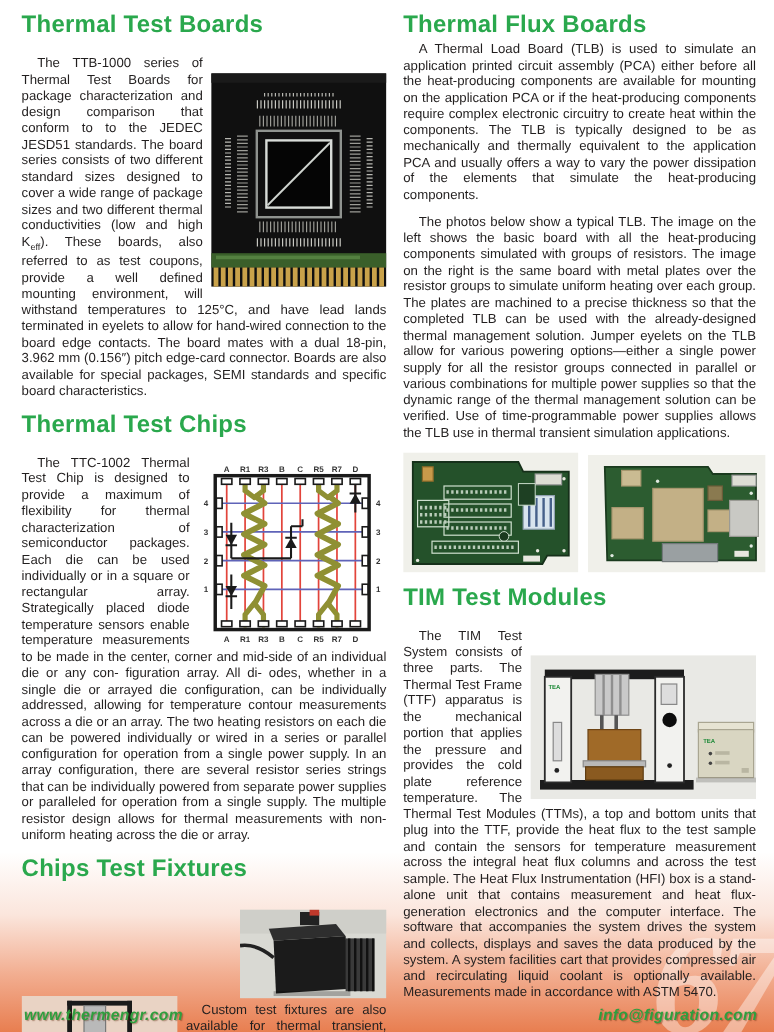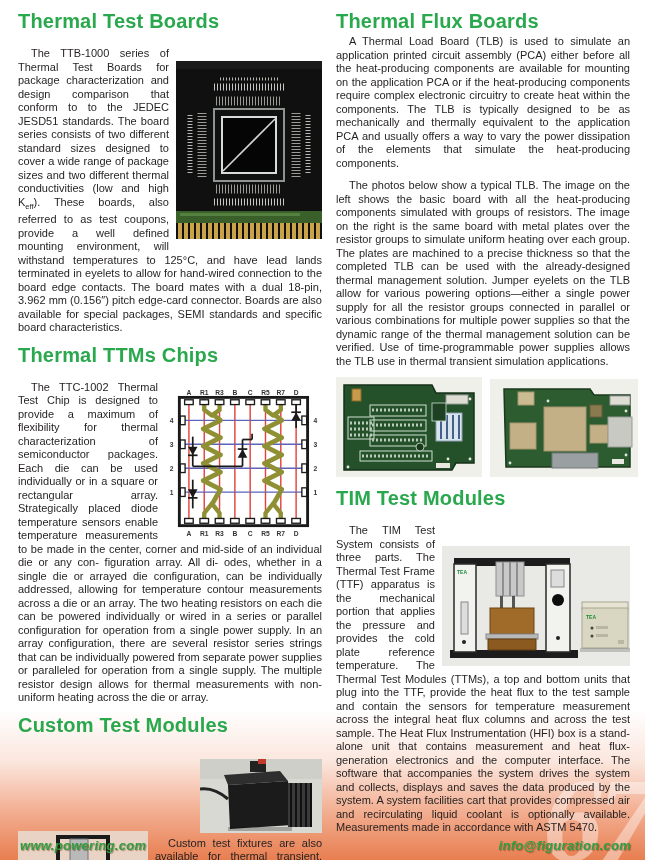--- a/index.html
+++ b/index.html
@@ -64,21 +64,21 @@
           <line x1="47" y1="110" x2="99" y2="58" stroke="#cfd4cf" stroke-width="1.6"></line>
 
           <rect x="0" y="150" width="146" height="12" fill="#3a5f2a"></rect>
           <rect x="4" y="152" width="120" height="3" fill="#548040" stroke-dasharray="3,2"></rect>
           <line x1="2" y1="170" x2="144" y2="170" stroke="#c9a24a" stroke-width="16" stroke-dasharray="4,2"></line>
         </svg>
       </div>
       <p class="body"><span>The TTB-1000 series of Thermal Test Boards for package characterization and design comparison that conform to to the JEDEC JESD51 standards. The board series consists of two different standard sizes designed to cover a wide range of package sizes and two different thermal conductivities (low and high K</span><sub>eff</sub><span>). These boards, also referred to as test coupons, provide a well defined mounting environment, will withstand temperatures to 125°C, and have lead lands terminated in eyelets to allow for hand-wired connection to the board edge contacts. The board mates with a dual 18-pin, 3.962 mm (0.156″) pitch edge-card connector. Boards are also available for special packages, SEMI standards and specific board characteristics.</span></p>
     </div>
 
-    <h2 class="sec">Thermal TTMs Chips</h2>
+    <h2 class="sec">Thermal Test Chips</h2>
 
     <div class="flow">
       <div class="photo ph-diagram">
         <svg id="schematic" viewBox="0 0 165 163" width="158" height="156">
             <rect x="16" y="14" width="134" height="134" fill="#ffffff" stroke="#1a1a1a" stroke-width="3"></rect>
             <line x1="26" y1="20" x2="26" y2="142" stroke="#e2443b" stroke-width="1.5"></line>
             <line x1="42" y1="20" x2="42" y2="142" stroke="#e2443b" stroke-width="1.5"></line>
             <line x1="58" y1="20" x2="58" y2="142" stroke="#e2443b" stroke-width="1.5"></line>
             <line x1="74" y1="20" x2="74" y2="142" stroke="#e2443b" stroke-width="1.5"></line>
             <line x1="90" y1="20" x2="90" y2="142" stroke="#e2443b" stroke-width="1.5"></line>
@@ -154,21 +154,21 @@
             <text x="8" y="115.5" text-anchor="middle" font-size="7" fill="#333" font-family="Liberation Sans, sans-serif" font-weight="bold">1</text>
             <text x="158" y="40.5" text-anchor="middle" font-size="7" fill="#333" font-family="Liberation Sans, sans-serif" font-weight="bold">4</text>
             <text x="158" y="65.5" text-anchor="middle" font-size="7" fill="#333" font-family="Liberation Sans, sans-serif" font-weight="bold">3</text>
             <text x="158" y="90.5" text-anchor="middle" font-size="7" fill="#333" font-family="Liberation Sans, sans-serif" font-weight="bold">2</text>
             <text x="158" y="115.5" text-anchor="middle" font-size="7" fill="#333" font-family="Liberation Sans, sans-serif" font-weight="bold">1</text>
           </svg>
       </div>
       <p class="body"><span>The TTC-1002 Thermal Test Chip is designed to provide a maximum of flexibility for thermal characterization of semiconductor packages. Each die can be used individually or in a square or rectangular array. Strategically placed diode temperature sensors enable temperature measurements to be made in the center, corner and mid-side of an individual die or any con- figuration array. All di- odes, whether in a single die or arrayed die configuration, can be individually addressed, allowing for temperature contour measurements across a die or an array. The two heating resistors on each die can be powered individually or wired in a series or parallel configuration for operation from a single power supply. In an array configuration, there are several resistor series strings that can be individually powered from separate power supplies or paralleled for operation from a single supply. The multiple resistor design allows for thermal measurements with non-uniform heating across the die or array.</span></p>
     </div>
 
-    <h2 class="sec">Custom Test Modules</h2>
+    <h2 class="sec">Chips Test Fixtures</h2>
 
     <div class="flow">
       <div class="photo ph-fixture">
         <svg viewBox="0 0 122 74" width="122" height="74">
           <rect x="0" y="0" width="122" height="74" fill="#d9d9d3"></rect>
           <rect x="0" y="0" width="122" height="20" fill="#cfcfc9"></rect>
           <path d="M0 30 Q 14 28 28 40" stroke="#222" stroke-width="3" fill="none"></path>
           <polygon points="24,16 80,12 88,22 28,26" fill="#2e2e2e"></polygon>
           <rect x="50" y="2" width="16" height="11" fill="#222"></rect>
           <rect x="58" y="0" width="8" height="5" fill="#c0392b"></rect>
@@ -321,15 +321,15 @@
           <rect x="176" y="94" width="6" height="4" fill="#b9b6a2"></rect>
           <rect x="138" y="102" width="50" height="4" fill="rgba(0,0,0,0.18)"></rect>
         </svg>
       </div>
       <p class="body"><span>The TIM Test System consists of three parts. The Thermal Test Frame (TTF) apparatus is the mechanical portion that applies the pressure and provides the cold plate reference temperature. The Thermal Test Modules (TTMs), a top and bottom units that plug into the TTF, provide the heat flux to the test sample and contain the sensors for temperature measurement across the integral heat flux columns and across the test sample. The Heat Flux Instrumentation (HFI) box is a stand-alone unit that contains measurement and heat flux-generation electronics and the computer interface. The software that accompanies the system drives the system and collects, displays and saves the data produced by the system. A system facilities cart that provides compressed air and recirculating liquid coolant is optionally available. Measurements made in accordance with ASTM 5470.</span></p>
     </div>
   </div>
 
   <div class="footer"></div>
   <div class="watermark">67</div>
-  <a class="footlink left" href="#">www.powering.com</a>
+  <a class="footlink left" href="#">www.thermengr.com</a>
   <a class="footlink right" href="#">info@figuration.com</a>
 </div>
 
 </body></html>

